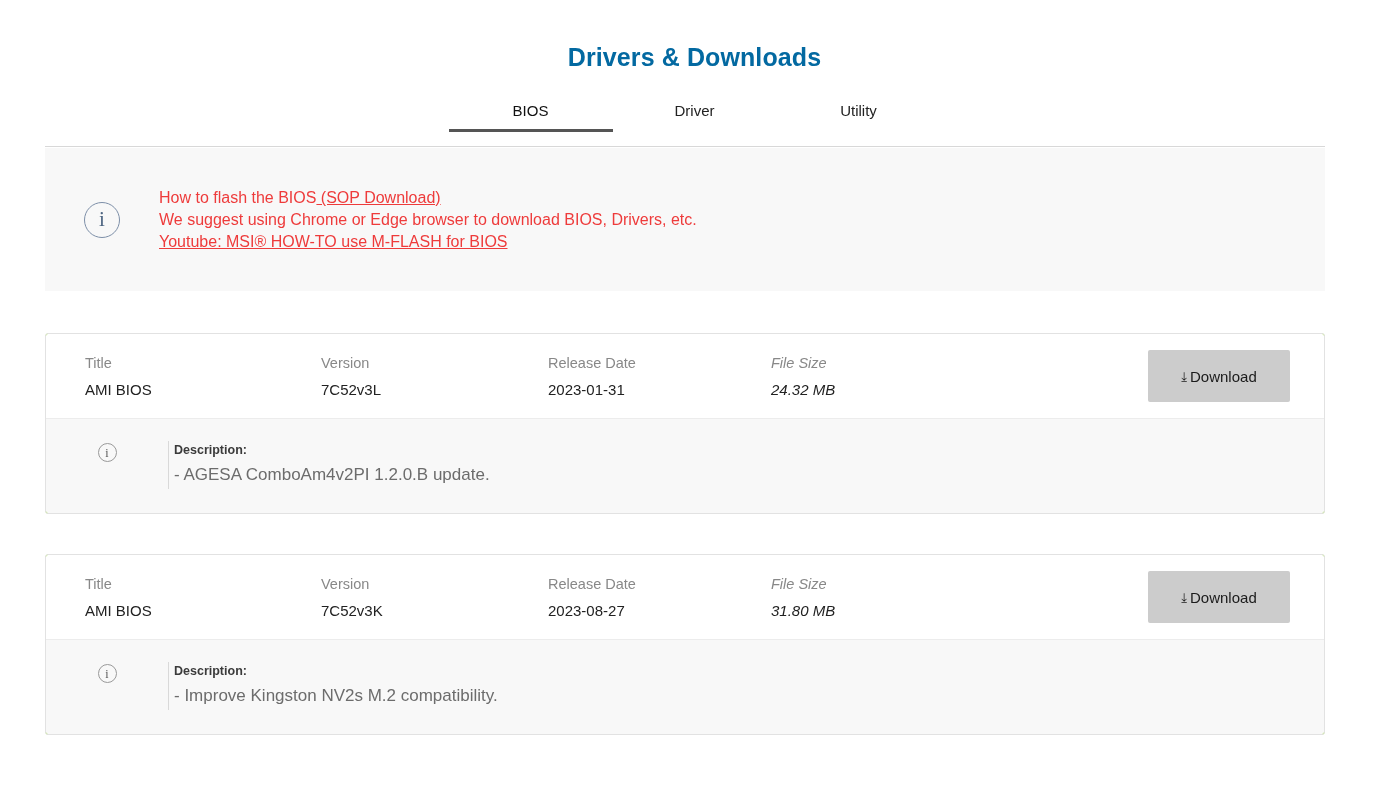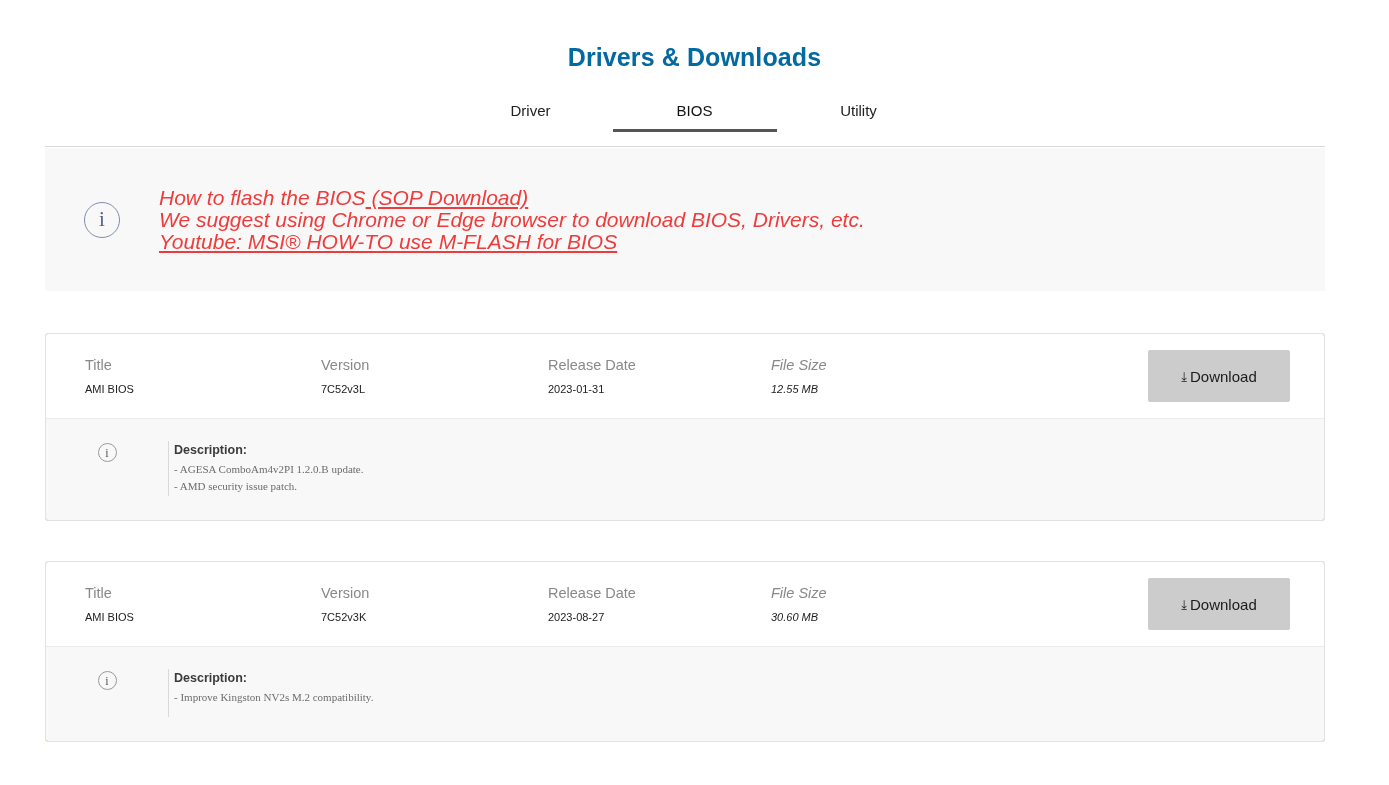--- a/index.html
+++ b/index.html
@@ -94,24 +94,23 @@
     display: flex;
     align-items: center;
     justify-content: center;
     font-family: "Liberation Serif", serif;
     font-size: 21px;
     color: #4c6480;
     line-height: 1;
     box-sizing: border-box;
   }
   .notice-text {
-    font-size: 21px;
+    font-size: 16px;
     color: #ee3b3b;
     line-height: 22px;
-    font-style: italic;
   }
   .notice-text .ln { display: block; white-space: nowrap; }
   .notice-text a {
     color: #ee3b3b;
     text-decoration: underline;
   }
   .notice-text .plain { text-decoration: none; }
 
   
   .card {
@@ -138,21 +137,21 @@
   .col-version{ width: 227px; }
   .col-date   { width: 223px; }
   .col-size   { width: 230px; font-style: italic; }
   .col-label {
     font-size: 14.5px;
     color: #888888;
     margin-bottom: 12px;
     line-height: 1;
   }
   .col-value {
-    font-size: 11px;
+    font-size: 15px;
     color: #222222;
     line-height: 1;
   }
   .col-action {
     margin-left: auto;
     display: flex;
     align-items: center;
   }
   .download-btn {
     background: #cccccc;
@@ -209,41 +208,40 @@
     padding-left: 5px;
     min-height: 48px;
   }
   .desc-head {
     font-size: 12.5px;
     font-weight: bold;
     color: #3b3b3b;
     line-height: 1.55;
   }
   .desc-line {
-    font-size: 11px;
+    font-size: 17px;
     color: #6c6c6c;
     line-height: 1.62;
-    font-family: Liberation Serif, serif;
   }
 
   .gap-1 { height: 42px; }
   .gap-2 { height: 40px; }
 </style>
 </head>
 <body>
 
 <h1 class="page-title">Drivers &amp; Downloads</h1>
 
 <div class="tabs-wrap">
   <div class="tabs">
+    <div class="tab active">
+      <span>BIOS</span>
+    </div>
     <div class="tab">
       <span>Driver</span>
-    </div>
-    <div class="tab active">
-      <span>BIOS</span>
     </div>
     <div class="tab">
       <span>Utility</span>
     </div>
   </div>
   <div class="tabs-rule"></div>
 </div>
 
 <div class="notice">
   <div class="notice-icon">
@@ -269,39 +267,38 @@
     <div class="col col-version">
       <span class="col-label">Version</span>
       <span class="col-value">7C52v3L</span>
     </div>
     <div class="col col-date">
       <span class="col-label">Release Date</span>
       <span class="col-value">2023-01-31</span>
     </div>
     <div class="col col-size">
       <span class="col-label">File Size</span>
-      <span class="col-value">12.55 MB</span>
+      <span class="col-value">24.32 MB</span>
     </div>
     <div class="col-action">
       <button class="download-btn">
         <span class="dl-arrow">⤓</span>
         <span>Download</span>
       </button>
     </div>
   </div>
   <div class="card-desc">
     <div class="desc-icon">
       <div class="icon-circle-sm">
         <span>i</span>
       </div>
     </div>
     <div class="desc-body">
       <div class="desc-head">Description:</div>
       <div class="desc-line">- AGESA ComboAm4v2PI 1.2.0.B update.</div>
-      <div class="desc-line">- AMD security issue patch.</div>
     </div>
   </div>
 </div>
 
 <div class="gap-2"></div>
 
 <div class="card">
   <div class="card-top">
     <div class="col col-title">
       <span class="col-label">Title</span>
@@ -310,21 +307,21 @@
     <div class="col col-version">
       <span class="col-label">Version</span>
       <span class="col-value">7C52v3K</span>
     </div>
     <div class="col col-date">
       <span class="col-label">Release Date</span>
       <span class="col-value">2023-08-27</span>
     </div>
     <div class="col col-size">
       <span class="col-label">File Size</span>
-      <span class="col-value">30.60 MB</span>
+      <span class="col-value">31.80 MB</span>
     </div>
     <div class="col-action">
       <button class="download-btn">
         <span class="dl-arrow">⤓</span>
         <span>Download</span>
       </button>
     </div>
   </div>
   <div class="card-desc">
     <div class="desc-icon">

